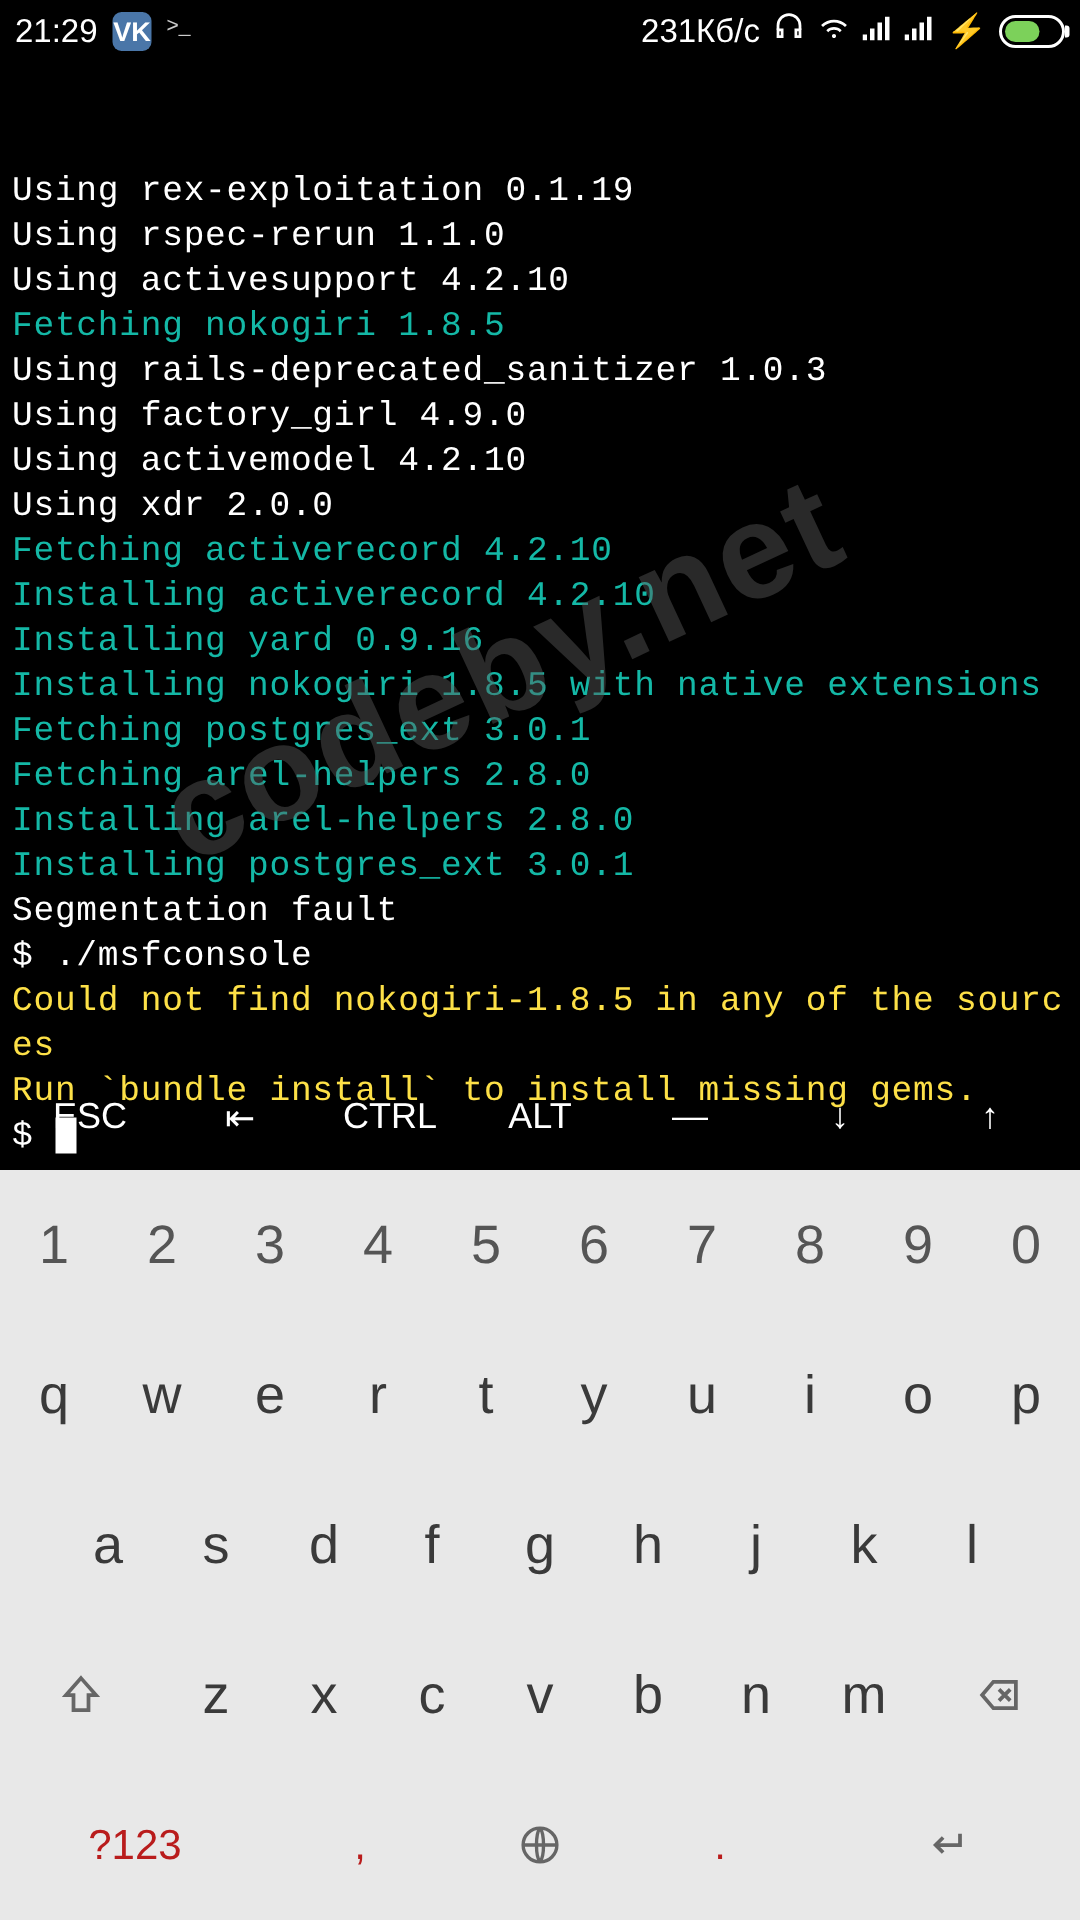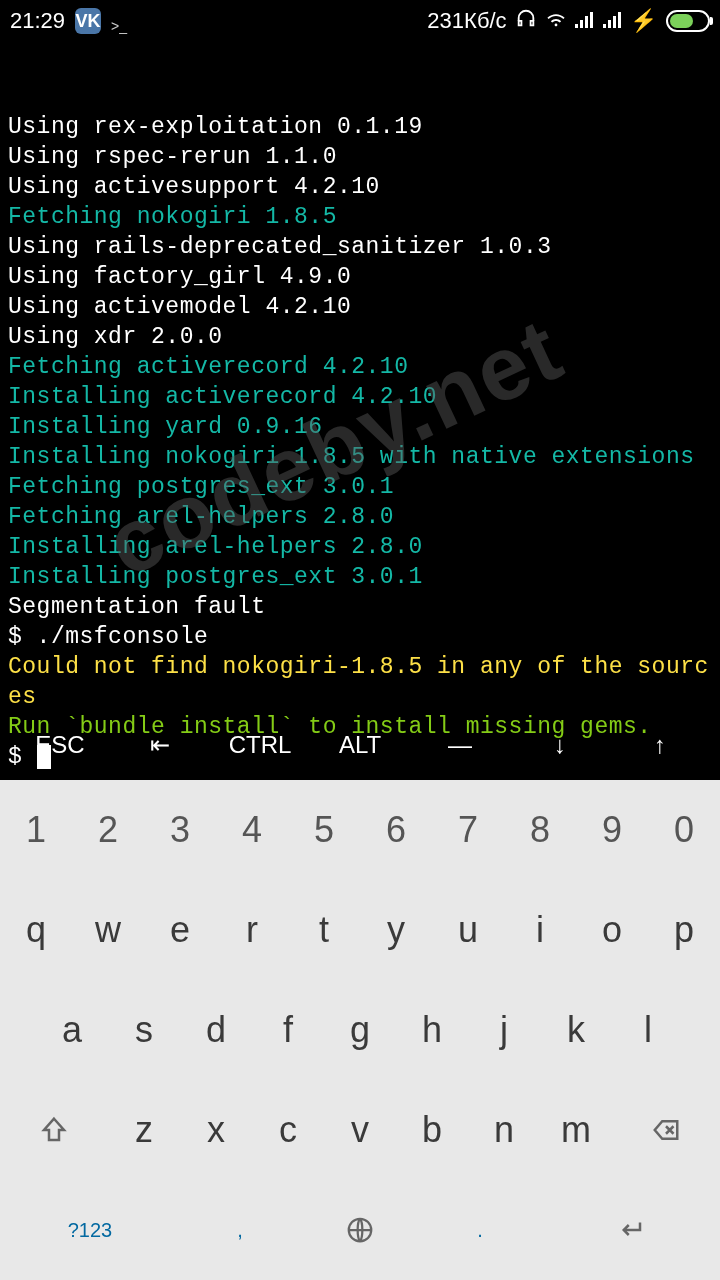--- a/index.html
+++ b/index.html
@@ -14,21 +14,21 @@
     height: 42px;
     background: #000;
     color: #fff;
     display: flex;
     align-items: center;
     justify-content: space-between;
     padding: 0 10px;
     font-family: sans-serif;
     font-size: 22px;
   }
-  .status-left { display: flex; align-items: flex-end; gap: 10px; }
+  .status-left { display: flex; align-items: flex-start; gap: 10px; }
   .status-right { display: flex; align-items: center; gap: 8px; }
   .vk-badge {
     background: #4a76a8;
     color: #fff;
     width: 26px;
     height: 26px;
     border-radius: 6px;
     display: flex;
     align-items: center;
     justify-content: center;
@@ -71,21 +71,21 @@
     padding: 10px 8px 0 8px;
     height: 668px;
     font-family: "Courier New", monospace;
     letter-spacing: 0.5px;
     white-space: pre-wrap;
     word-break: break-all;
     position: relative;
   }
   .green { color: #14b8a6; }
   .red { color: #fde047; }
-  .yellow { color: #84cc16; }
+  .yellow { color: #fde047; }
   .cursor {
     display: inline-block;
     width: 14px;
     height: 24px;
     background: #fff;
     vertical-align: middle;
   }
   .watermark {
     position: absolute;
     top: 390px;
@@ -140,21 +140,21 @@
   .key-symbol { font-size: 24px; color: #666; }
   .spacebar {
     flex: 4;
     background: #d2d2d2;
     border-radius: 10px;
     height: 64px;
     margin: 0 6px;
     font-size: 24px;
     color: #888;
   }
-  .bottom-row .key { font-size: 20px; color: #0369a1; }
+  .bottom-row .key { font-size: 28px; color: #b91c1c; }
 </style>
 </head>
 <body>
 
 <div class="status-bar">
   <div class="status-left">
     <span>21:29</span>
     <span class="vk-badge">VK</span>
     <span class="terminal-prompt-icon">&gt;_</span>
   </div>

